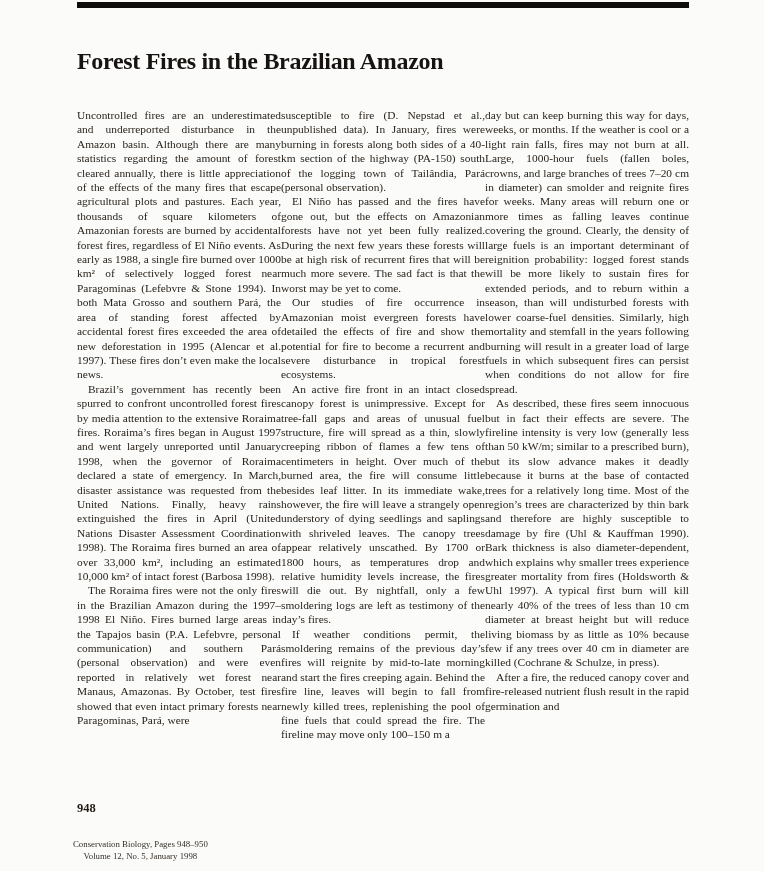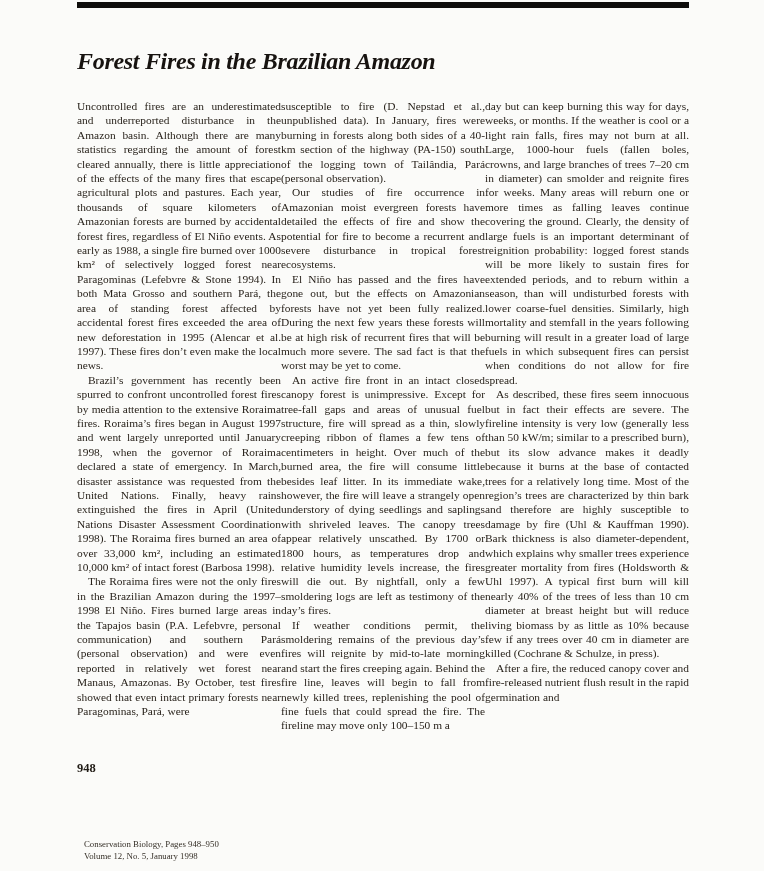--- a/index.html
+++ b/index.html
@@ -27,26 +27,25 @@
     position: absolute;
     left: 77px;
     top: 48px;
     margin: 0;
     font-size: 24px;
     font-weight: bold;
     letter-spacing: -0.3px;
     color: #171310;
     font-family: "Liberation Serif", serif;
     white-space: nowrap;
-    font-style: italic;
   }
   .columns {
     position: absolute;
     left: 77px;
-    top: 99px;
+    top: 108px;
     width: 612px;
     display: flex;
   }
   .text-col {
     flex: 1 1 0;
     min-width: 0;
     height: 696px;
     overflow: hidden;
     font-size: 11.4px;
     line-height: 14.4px;
@@ -56,52 +55,53 @@
   .text-col p.para {
     margin: 0;
     padding: 0;
   }
   .text-col p.para.indent {
     text-indent: 11px;
   }
   .page-number {
     position: absolute;
     left: 77px;
-    top: 761px;
+    top: 801px;
     font-size: 12.5px;
     font-weight: bold;
     color: #211c16;
   }
   .footer {
     position: absolute;
-    left: 84px;
+    left: 73px;
     top: 838px;
     font-size: 8.8px;
     line-height: 12px;
     color: #352f27;
+    text-align: center;
   }
   .footer div { white-space: nowrap; }
 </style>
 </head>
 <body>
 
 <div class="page">
   <div class="top-rule"></div>
   <h1 class="article-title">Forest Fires in the Brazilian Amazon</h1>
 
   <div class="columns">
     <div class="text-col">
         <p class="para">Uncontrolled fires are an underestimated and underreported disturbance in the Amazon basin. Although there are many statistics regarding the amount of forest cleared annually, there is little appreciation of the effects of the many fires that escape agricultural plots and pastures. Each year, thousands of square kilometers of Amazonian forests are burned by accidental forest fires, regardless of El Niño events. As early as 1988, a single fire burned over 1000 km² of selectively logged forest near Paragominas (Lefebvre &amp; Stone 1994). In both Mata Grosso and southern Pará, the area of standing forest affected by accidental forest fires exceeded the area of new deforestation in 1995 (Alencar et al. 1997). These fires don’t even make the local news.</p>
         <p class="para indent">Brazil’s government has recently been spurred to confront uncontrolled forest fires by media attention to the extensive Roraima fires. Roraima’s fires began in August 1997 and went largely unreported until January 1998, when the governor of Roraima declared a state of emergency. In March, disaster assistance was requested from the United Nations. Finally, heavy rains extinguished the fires in April (United Nations Disaster Assessment Coordination 1998). The Roraima fires burned an area of over 33,000 km², including an estimated 10,000 km² of intact forest (Barbosa 1998).</p>
         <p class="para indent">The Roraima fires were not the only fires in the Brazilian Amazon during the 1997–1998 El Niño. Fires burned large areas in the Tapajos basin (P.A. Lefebvre, personal communication) and southern Pará (personal observation) and were even reported in relatively wet forest near Manaus, Amazonas. By October, test fires showed that even intact primary forests near Paragominas, Pará, were</p>
       </div>
     <div class="text-col">
         <p class="para">susceptible to fire (D. Nepstad et al., unpublished data). In January, fires were burning in forests along both sides of a 40-km section of the highway (PA-150) south of the logging town of Tailândia, Pará (personal observation).</p>
+        <p class="para indent">El Niño has passed and the fires have gone out, but the effects on Amazonian forests have not yet been fully realized. During the next few years these forests will be at high risk of recurrent fires that will be much more severe. The sad fact is that the worst may be yet to come.</p>
         <p class="para indent">Our studies of fire occurrence in Amazonian moist evergreen forests have detailed the effects of fire and show the potential for fire to become a recurrent and severe disturbance in tropical forest ecosystems.</p>
-        <p class="para indent">El Niño has passed and the fires have gone out, but the effects on Amazonian forests have not yet been fully realized. During the next few years these forests will be at high risk of recurrent fires that will be much more severe. The sad fact is that the worst may be yet to come.</p>
         <p class="para indent">An active fire front in an intact closed canopy forest is unimpressive. Except for tree-fall gaps and areas of unusual fuel structure, fire will spread as a thin, slowly creeping ribbon of flames a few tens of centimeters in height. Over much of the burned area, the fire will consume little besides leaf litter. In its immediate wake, however, the fire will leave a strangely open understory of dying seedlings and saplings with shriveled leaves. The canopy trees appear relatively unscathed. By 1700 or 1800 hours, as temperatures drop and relative humidity levels increase, the fires will die out. By nightfall, only a few smoldering logs are left as testimony of the day’s fires.</p>
         <p class="para indent">If weather conditions permit, the smoldering remains of the previous day’s fires will reignite by mid-to-late morning and start the fires creeping again. Behind the fire line, leaves will begin to fall from newly killed trees, replenishing the pool of fine fuels that could spread the fire. The fireline may move only 100–150 m a</p>
       </div>
     <div class="text-col">
         <p class="para">day but can keep burning this way for days, weeks, or months. If the weather is cool or a light rain falls, fires may not burn at all. Large, 1000-hour fuels (fallen boles, crowns, and large branches of trees 7–20 cm in diameter) can smolder and reignite fires for weeks. Many areas will reburn one or more times as falling leaves continue covering the ground. Clearly, the density of large fuels is an important determinant of reignition probability: logged forest stands will be more likely to sustain fires for extended periods, and to reburn within a season, than will undisturbed forests with lower coarse-fuel densities. Similarly, high mortality and stemfall in the years following burning will result in a greater load of large fuels in which subsequent fires can persist when conditions do not allow for fire spread.</p>
         <p class="para indent">As described, these fires seem innocuous but in fact their effects are severe. The fireline intensity is very low (generally less than 50 kW/m; similar to a prescribed burn), but its slow advance makes it deadly because it burns at the base of contacted trees for a relatively long time. Most of the region’s trees are characterized by thin bark and therefore are highly susceptible to damage by fire (Uhl &amp; Kauffman 1990). Bark thickness is also diameter-dependent, which explains why smaller trees experience greater mortality from fires (Holdsworth &amp; Uhl 1997). A typical first burn will kill nearly 40% of the trees of less than 10 cm diameter at breast height but will reduce living biomass by as little as 10% because few if any trees over 40 cm in diameter are killed (Cochrane &amp; Schulze, in press).</p>
         <p class="para indent">After a fire, the reduced canopy cover and fire-released nutrient flush result in the rapid germination and</p>
       </div>
   </div>
 

